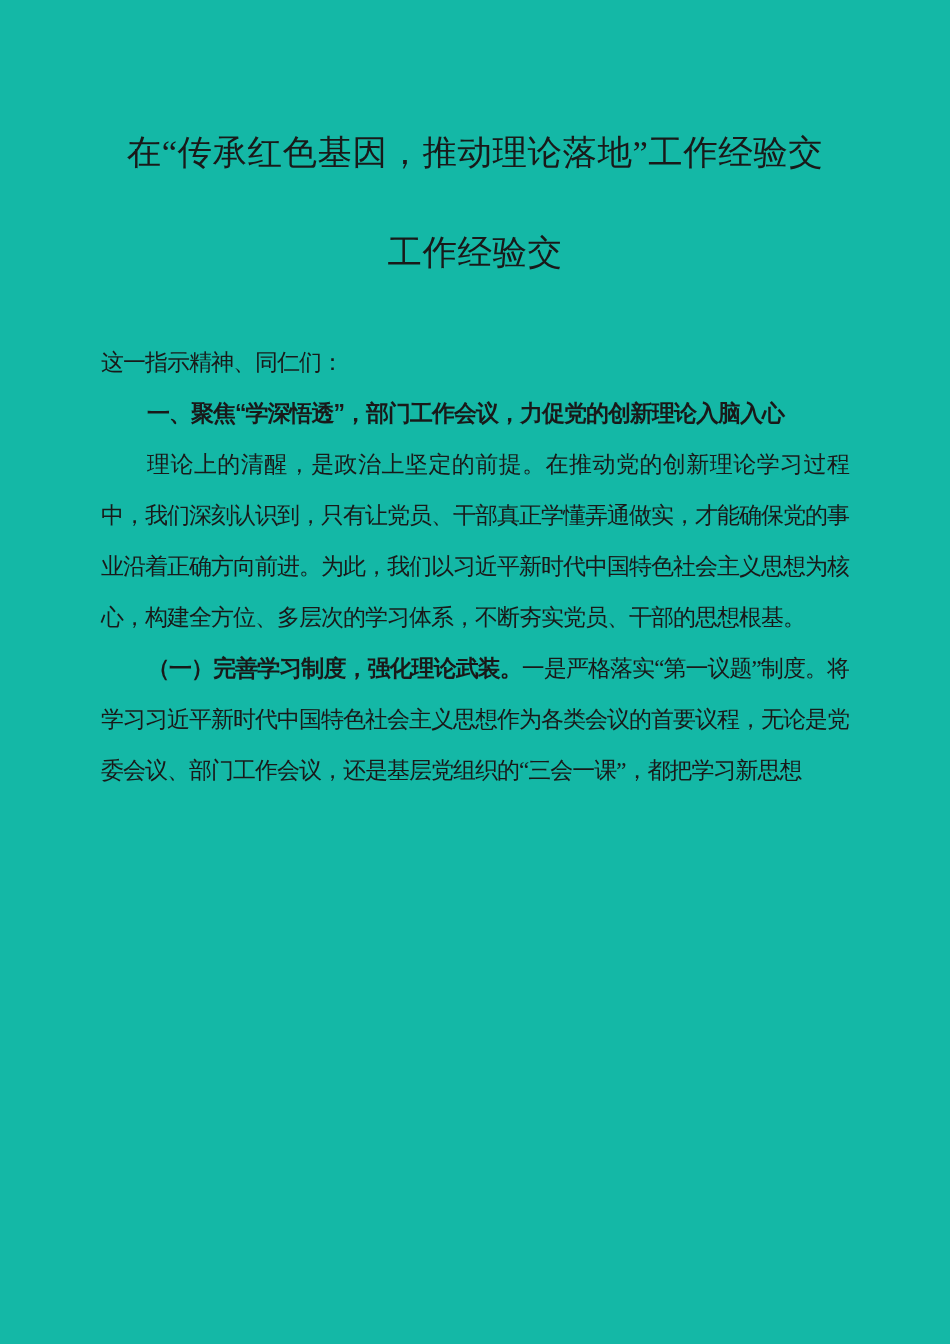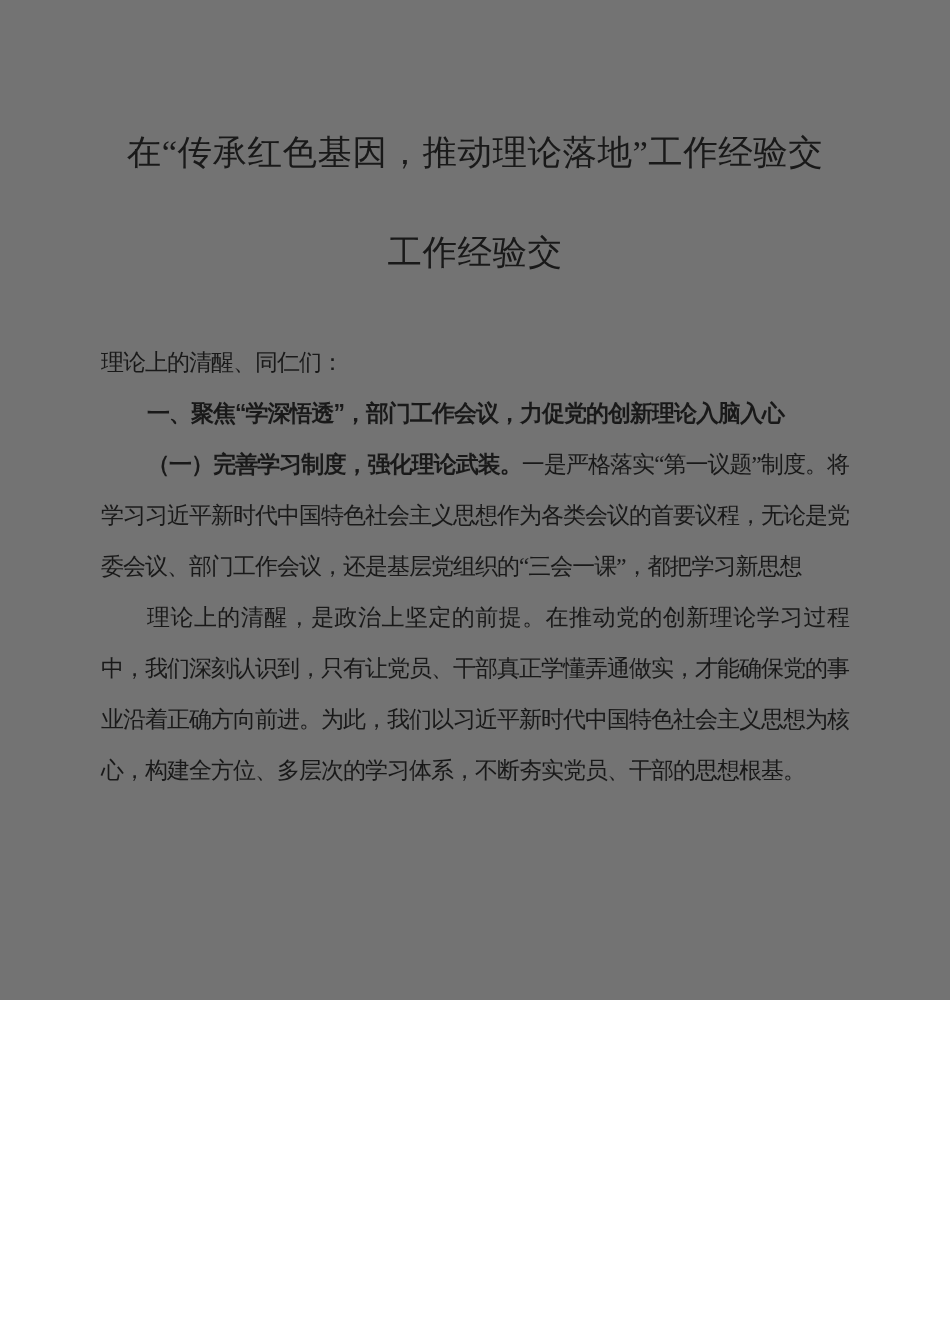--- a/index.html
+++ b/index.html
@@ -1,20 +1,20 @@
 <!DOCTYPE html>
 <html><head>
 <meta charset="utf-8">
 <style>
   html, body { margin: 0; padding: 0; background: #ffffff; }
   .page {
     position: relative;
     width: 950px;
-    height: 1000px;
-    background: #737373;
+    height: 1344px;
+    background: #14b8a6;
     overflow: hidden;
     color: #191919;
     font-family: "Liberation Serif", serif;
   }
   .doc-title {
     margin: 102px 101px 0 101px;
     font-size: 34.5px;
     font-weight: 400;
     line-height: 100px;
     text-align: center;
@@ -50,24 +50,24 @@
 
 <div class="page">
 
   <h1 class="doc-title">
     <span class="tline">在“传承红色基因，推动理论落地”工作经验交</span>
     <span class="tline">工作经验交</span>
   </h1>
 
   <div class="body-block">
 
-    <p class="salutation">理论上的清醒、同仁们：</p>
+    <p class="salutation">这一指示精神、同仁们：</p>
 
 
     <p class="heading-hei">一、聚焦“学深悟透”，部门工作会议，力促党的创新理论入脑入心</p>
 
+    <p class="para">理论上的清醒，是政治上坚定的前提。在推动党的创新理论学习过程中，我们深刻认识到，只有让党员、干部真正学懂弄通做实，才能确保党的事业沿着正确方向前进。为此，我们以习近平新时代中国特色社会主义思想为核心，构建全方位、多层次的学习体系，不断夯实党员、干部的思想根基。</p>
+
     <p class="para page-cut"><span class="lead-bold">（一）完善学习制度，强化理论武装。</span><span>一是严格落实“第一议题”制度。将学习习近平新时代中国特色社会主义思想作为各类会议的首要议程，无论是党委会议、部门工作会议，还是基层党组织的“三会一课”，都把学习新思想</span></p>
-
-    <p class="para">理论上的清醒，是政治上坚定的前提。在推动党的创新理论学习过程中，我们深刻认识到，只有让党员、干部真正学懂弄通做实，才能确保党的事业沿着正确方向前进。为此，我们以习近平新时代中国特色社会主义思想为核心，构建全方位、多层次的学习体系，不断夯实党员、干部的思想根基。</p>
 
   </div>
 
 </div>
 
 </body></html>

